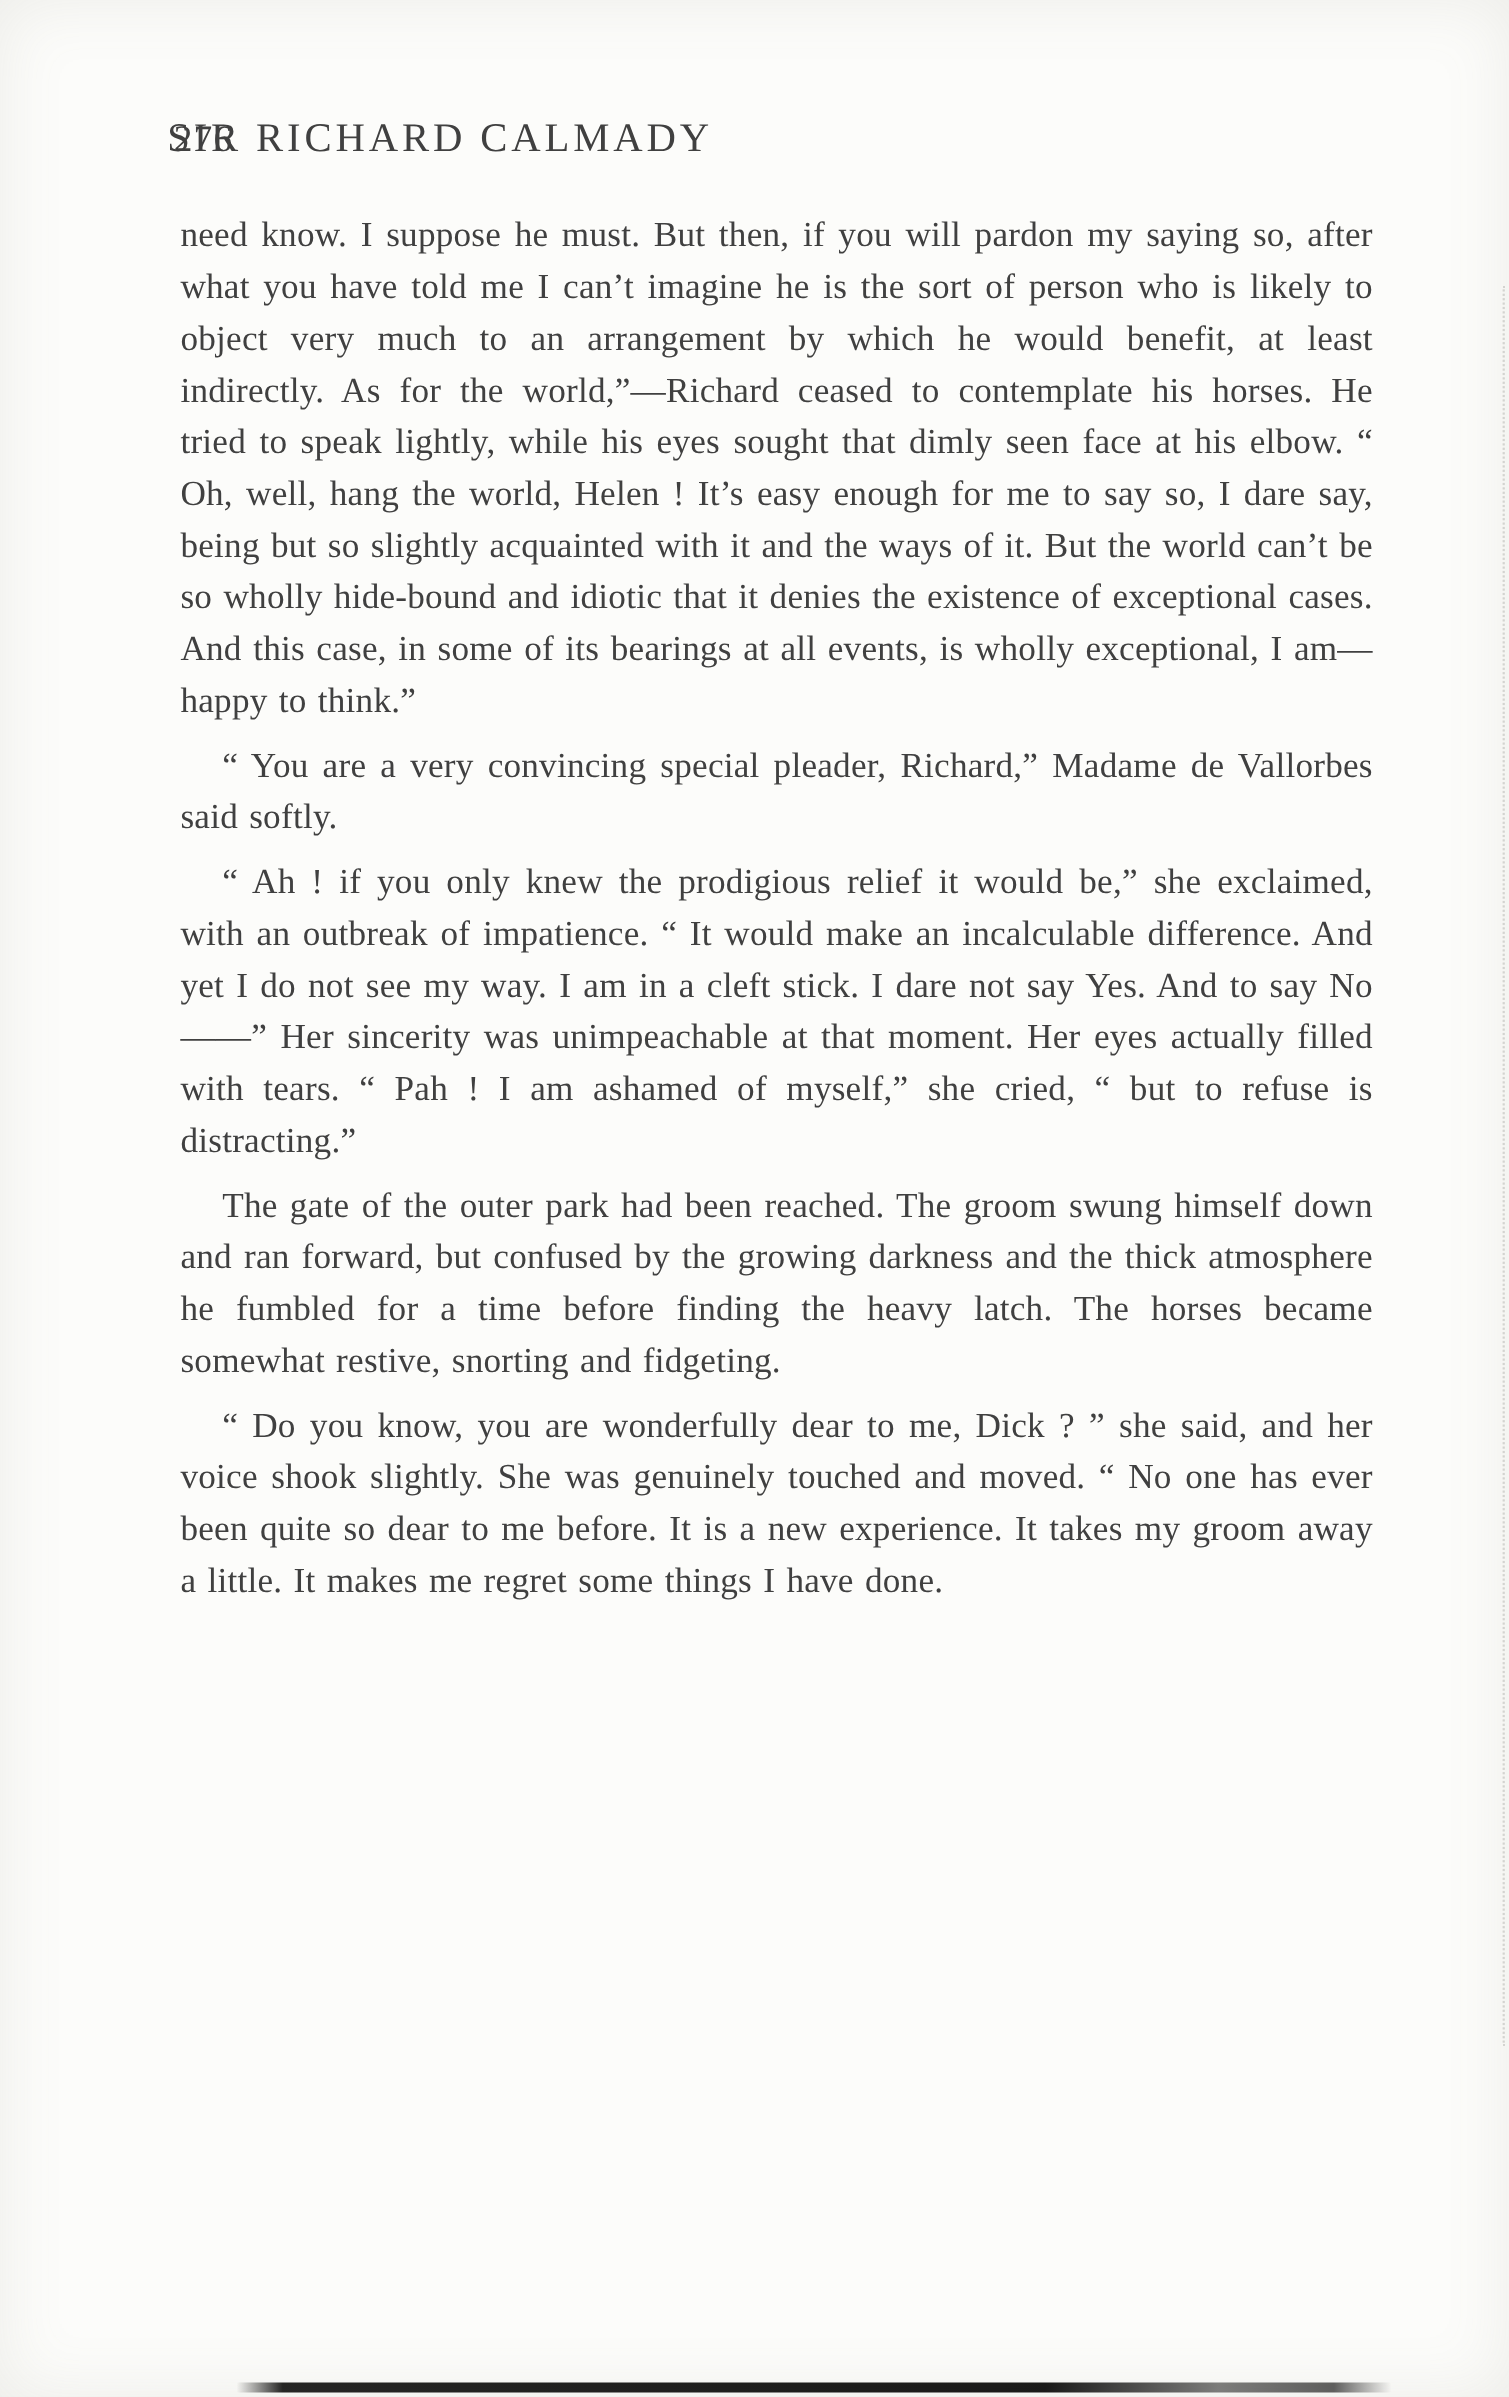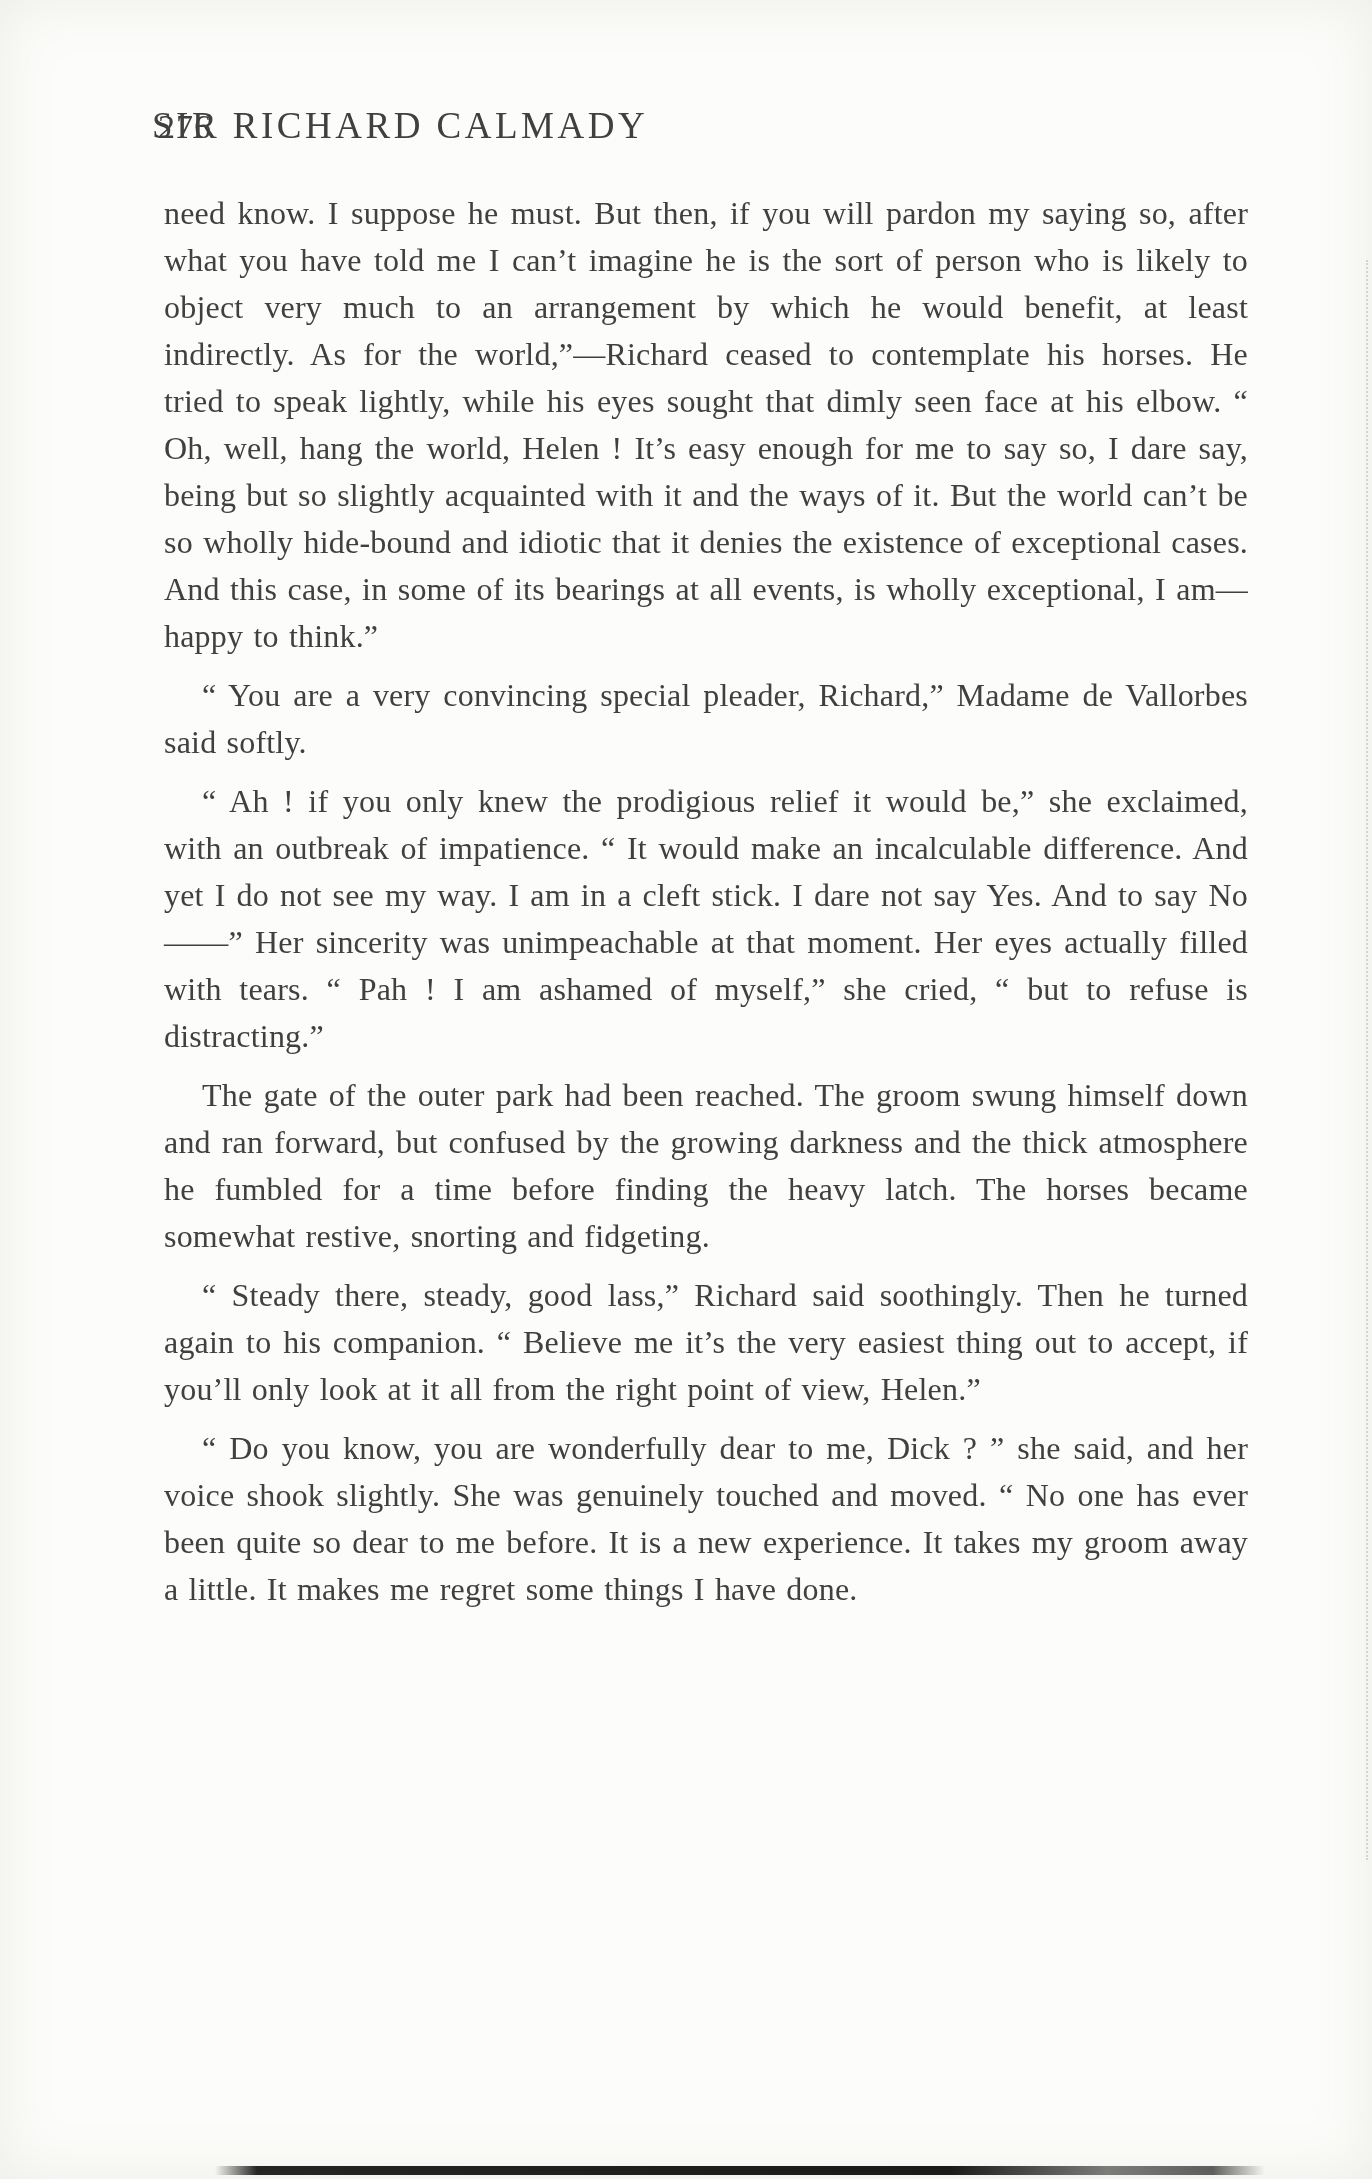--- a/index.html
+++ b/index.html
@@ -92,20 +92,19 @@
   <header class="page-header">
     <span class="page-number">276</span>
     <span class="running-title">SIR RICHARD CALMADY</span>
   </header>
 
   <main class="page-body">
     <p class="para first">need know. I suppose he must. But then, if you will pardon my saying so, after what you have told me I can’t imagine he is the sort of person who is likely to object very much to an arrangement by which he would benefit, at least indirectly. As for the world,”—Richard ceased to contemplate his horses. He tried to speak lightly, while his eyes sought that dimly seen face at his elbow. “ Oh, well, hang the world, Helen ! It’s easy enough for me to say so, I dare say, being but so slightly acquainted with it and the ways of it. But the world can’t be so wholly hide-bound and idiotic that it denies the existence of exceptional cases. And this case, in some of its bearings at all events, is wholly exceptional, I am—happy to think.”</p>
     <p class="para">“ You are a very convincing special pleader, Richard,” Madame de Vallorbes said softly.</p>
     <p class="para">“ Ah ! if you only knew the prodigious relief it would be,” she exclaimed, with an outbreak of impatience. “ It would make an incalculable difference. And yet I do not see my way. I am in a cleft stick. I dare not say Yes. And to say No——” Her sincerity was unimpeachable at that moment. Her eyes actually filled with tears. “ Pah ! I am ashamed of myself,” she cried, “ but to refuse is distracting.”</p>
     <p class="para">The gate of the outer park had been reached. The groom swung himself down and ran forward, but confused by the growing darkness and the thick atmosphere he fumbled for a time before finding the heavy latch. The horses became somewhat restive, snorting and fidgeting.</p>
-    <p class="para">“ Steady there, steady, good lass,” Richard said soothingly. Then he turned again to his companion. “ Believe me it’s the very easiest thing out to accept, if you’ll only look at it all from the right point of view, Helen.”</p>
     <p class="para">“ Do you know, you are wonderfully dear to me, Dick ? ” she said, and her voice shook slightly. She was genuinely touched and moved. “ No one has ever been quite so dear to me before. It is a new experience. It takes my groom away a little. It makes me regret some things I have done.</p>
   </main>
 
   <div class="scan-bar-bottom"></div>
   <div class="scan-edge-right"></div>
 
 </div>
 
 </body></html>

